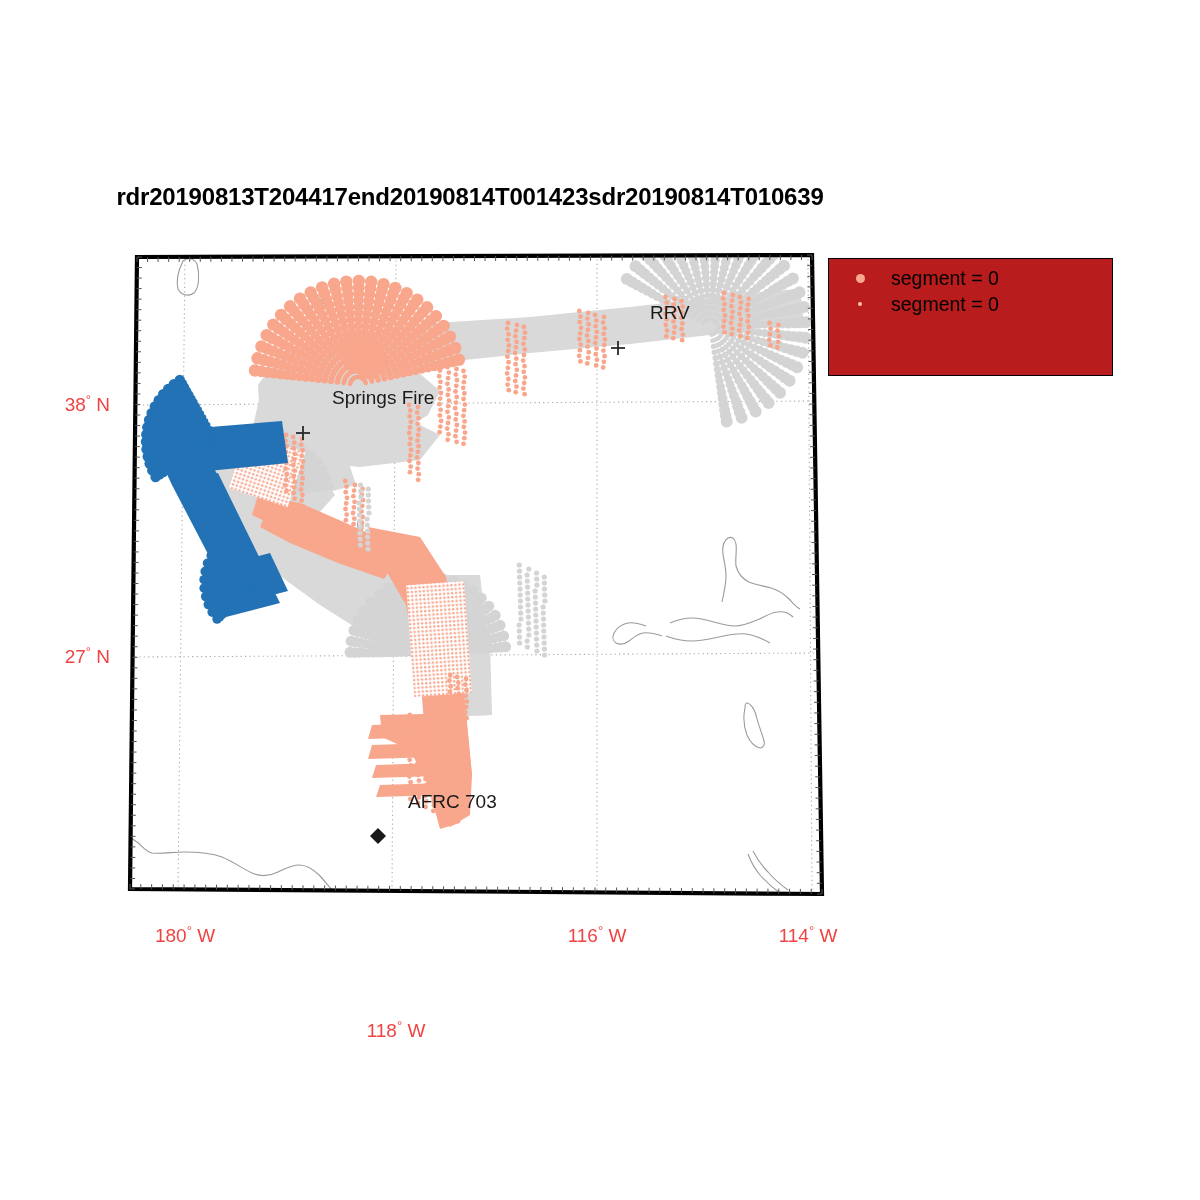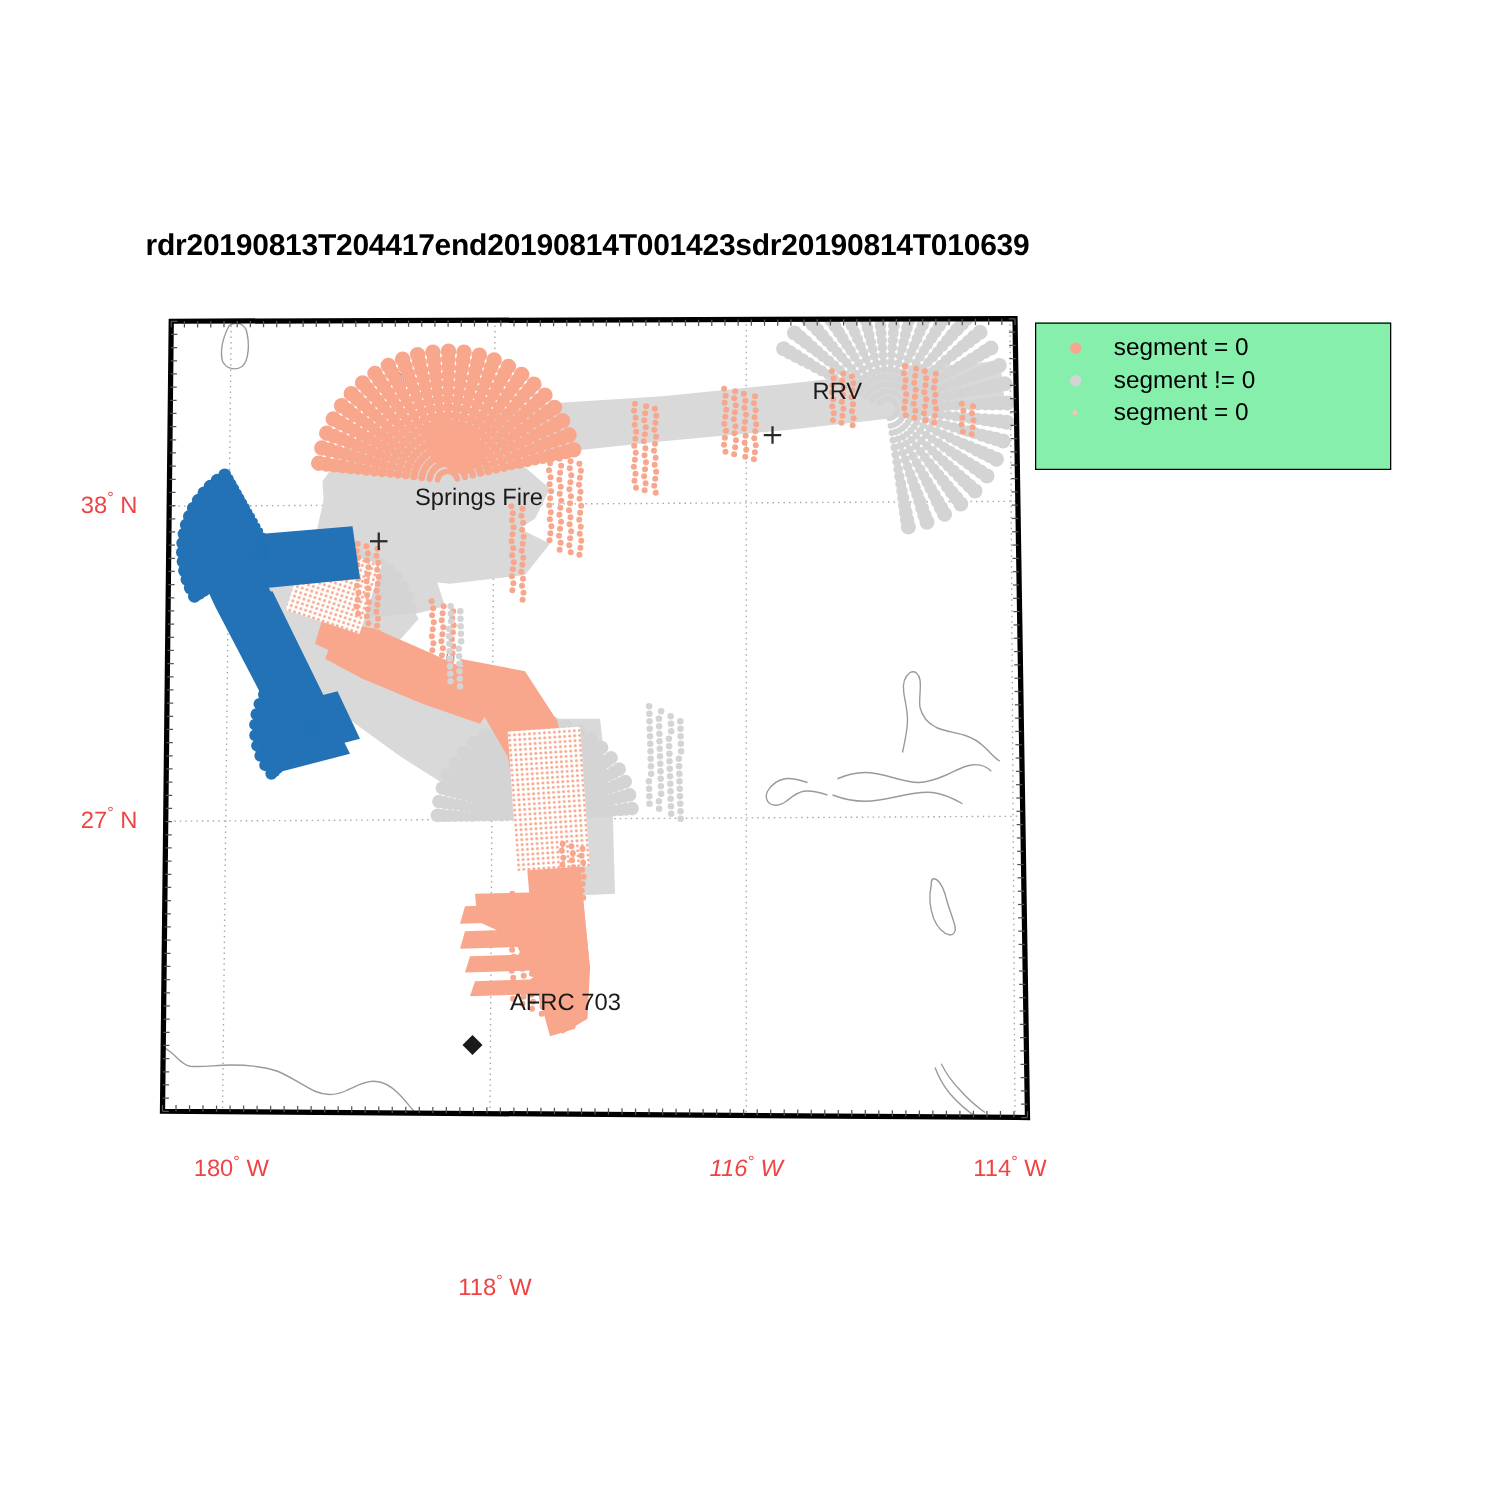--- a/index.html
+++ b/index.html
@@ -70,21 +70,21 @@
   .lat-label { text-align: right; }
   .lon-label { text-align: center; }
 
   
   #legend {
     position: absolute;
     left: 828px;
     top: 258px;
     width: 285px;
     height: 118px;
-    background: #86efac;
+    background: #b91c1c;
     border: 1.4px solid #000000;
     box-sizing: border-box;
     padding: 6px 0 0 0;
   }
   .legend-row {
     display: flex;
     align-items: center;
     height: 26px;
   }
   .legend-swatch {
@@ -2783,36 +2783,30 @@
   </g>
 </svg>
 </div>
 
 <div id="axis-labels">
   <div class="axis-label lat-label" style="left:52px; top:394px; width:58px;"><span>38</span><span class="deg">°</span> <span>N</span></div>
   <div class="axis-label lat-label" style="left:52px; top:646px; width:58px;"><span>27</span><span class="deg">°</span> <span>N</span></div>
 
   <div class="axis-label lon-label" style="left:125px; top:925px; width:120px;"><span>180</span><span class="deg">°</span> <span>W</span></div>
   <div class="axis-label lon-label" style="left:336px; top:973px; width:120px;margin-top:47px;"><span>118</span><span class="deg">°</span> <span>W</span></div>
-  <div class="axis-label lon-label" style="left:537px; top:925px; width:120px;font-style:italic;"><span>116</span><span class="deg">°</span> <span>W</span></div>
+  <div class="axis-label lon-label" style="left:537px; top:925px; width:120px;"><span>116</span><span class="deg">°</span> <span>W</span></div>
   <div class="axis-label lon-label" style="left:748px; top:925px; width:120px;"><span>114</span><span class="deg">°</span> <span>W</span></div>
 </div>
 
 <div id="legend">
   <div class="legend-row">
     <span class="legend-swatch">
       <span class="legend-dot" style="width:9px;height:9px;background:#f8a68c;"></span>
     </span>
     <span class="legend-text">segment = 0</span>
   </div>
   <div class="legend-row">
     <span class="legend-swatch">
-      <span class="legend-dot" style="width:9px;height:9px;background:#d4d4d4;"></span>
-    </span>
-    <span class="legend-text">segment != 0</span>
-  </div>
-  <div class="legend-row">
-    <span class="legend-swatch">
       <span class="legend-dot" style="width:4px;height:4px;background:#f8c4b0;"></span>
     </span>
     <span class="legend-text">segment = 0</span>
   </div>
 </div>
 
 </body></html>

